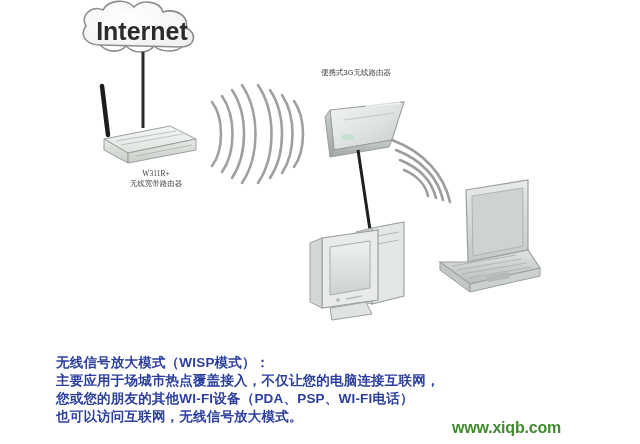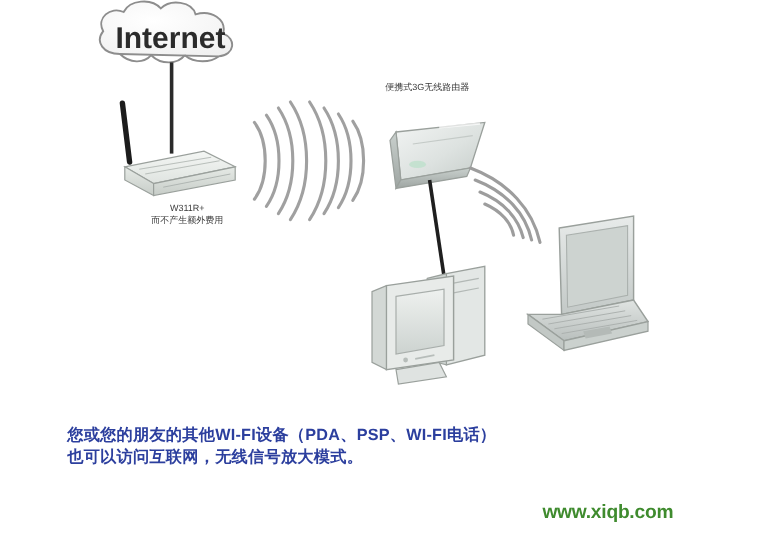--- a/index.html
+++ b/index.html
@@ -57,20 +57,21 @@
     color: #3a3a3a;
     font-size: 7.5px;
     line-height: 9.5px;
     text-align: center;
     white-space: nowrap;
   }
   #router-label {
     left: 106px;
     top: 169px;
     width: 100px;
+    font-family: Liberation Serif, serif;
   }
   #portable-router-label {
     left: 296px;
     top: 68px;
     width: 120px;
   }
   .label-line {
     display: block;
   }
   .cloud-text {
@@ -215,27 +216,29 @@
       <path d="M457 270 L 521 259" stroke="#aab0ad" stroke-width="0.8"></path>
       <path d="M462 274 L 526 263" stroke="#aab0ad" stroke-width="0.8"></path>
       <path d="M468 278 L 531 267" stroke="#aab0ad" stroke-width="0.8"></path>
 
       <path d="M486 276 L 508 272 L 510 278 L 488 282 Z" fill="#b4bab7"></path>
     </g>
   </svg>
 
   <div class="device-label" id="router-label">
     <span class="label-line">W311R+</span>
-    <span class="label-line">而不产生额外费用</span>
+    <span class="label-line">无线宽带路由器</span>
   </div>
 
   <div class="device-label" id="portable-router-label">
     <span class="label-line">便携式3G无线路由器</span>
   </div>
 
   <div class="caption-block">
+    <span class="caption-line">无线信号放大模式（WISP模式）：</span>
+    <span class="caption-line">主要应用于场城市热点覆盖接入，不仅让您的电脑连接互联网，</span>
     <span class="caption-line">您或您的朋友的其他WI-FI设备（PDA、PSP、WI-FI电话）</span>
     <span class="caption-line">也可以访问互联网，无线信号放大模式。</span>
   </div>
 
   <div class="watermark">www.xiqb.com</div>
 
 </div>
 
 </body></html>

